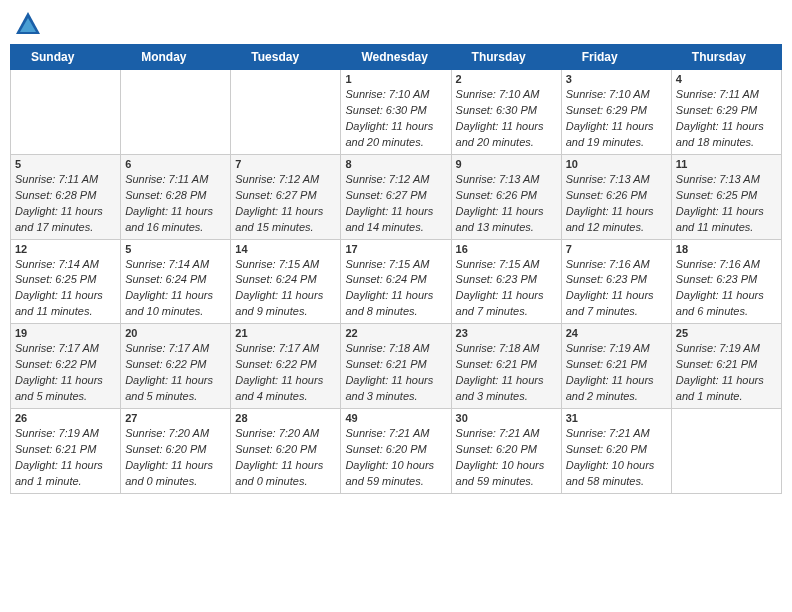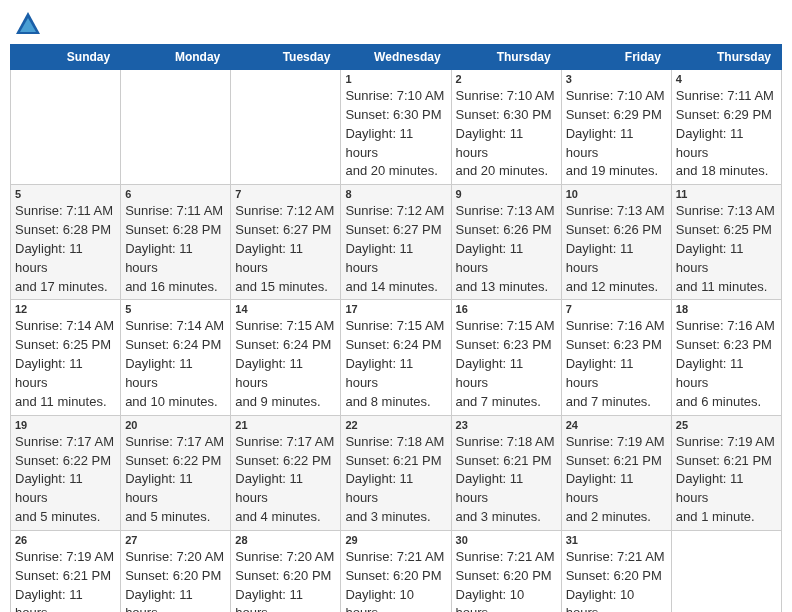--- a/index.html
+++ b/index.html
@@ -57,22 +57,22 @@
     .calendar {
       width: 100%;
       border-collapse: collapse;
       border: 1px solid #ccc;
     }
     .calendar th {
       background: #1a5fa8;
       color: #fff;
       font-size: 12px;
       font-weight: bold;
-      padding: 5px 10px;
-      text-align: right;
+      padding: 5px 20px;
+      text-align: left;
       border: 1px solid #1a5fa8;
     }
     .calendar td {
       width: calc(100% / 7);
       vertical-align: top;
       border: 1px solid #ccc;
       padding: 3px 4px;
       min-height: 80px;
       font-size: 9.5px;
       color: #333;
@@ -82,21 +82,22 @@
       background: #f5f5f5;
     }
     .day-number {
       font-weight: bold;
       font-size: 11px;
       margin-bottom: 2px;
       display: block;
     }
     .day-info {
       line-height: 1.45;
-      font-size: 13px;
+      font-size: 11px;
+      font-style: italic;
     }
     .empty-cell {
       background: #fff !important;
     }
   </style>
 </head>
 <body>
 
 <div class="header">
   <div class="logo">
@@ -246,21 +247,21 @@
         </td>
         <td>
           <span class="day-number">27</span>
           <div class="day-info">Sunrise: 7:20 AM<br>Sunset: 6:20 PM<br>Daylight: 11 hours<br>and 0 minutes.</div>
         </td>
         <td>
           <span class="day-number">28</span>
           <div class="day-info">Sunrise: 7:20 AM<br>Sunset: 6:20 PM<br>Daylight: 11 hours<br>and 0 minutes.</div>
         </td>
         <td>
-          <span class="day-number">29</span>
+          <span class="day-number">49</span>
           <div class="day-info">Sunrise: 7:21 AM<br>Sunset: 6:20 PM<br>Daylight: 10 hours<br>and 59 minutes.</div>
         </td>
         <td>
           <span class="day-number">30</span>
           <div class="day-info">Sunrise: 7:21 AM<br>Sunset: 6:20 PM<br>Daylight: 10 hours<br>and 59 minutes.</div>
         </td>
         <td>
           <span class="day-number">31</span>
           <div class="day-info">Sunrise: 7:21 AM<br>Sunset: 6:20 PM<br>Daylight: 10 hours<br>and 58 minutes.</div>
         </td>

